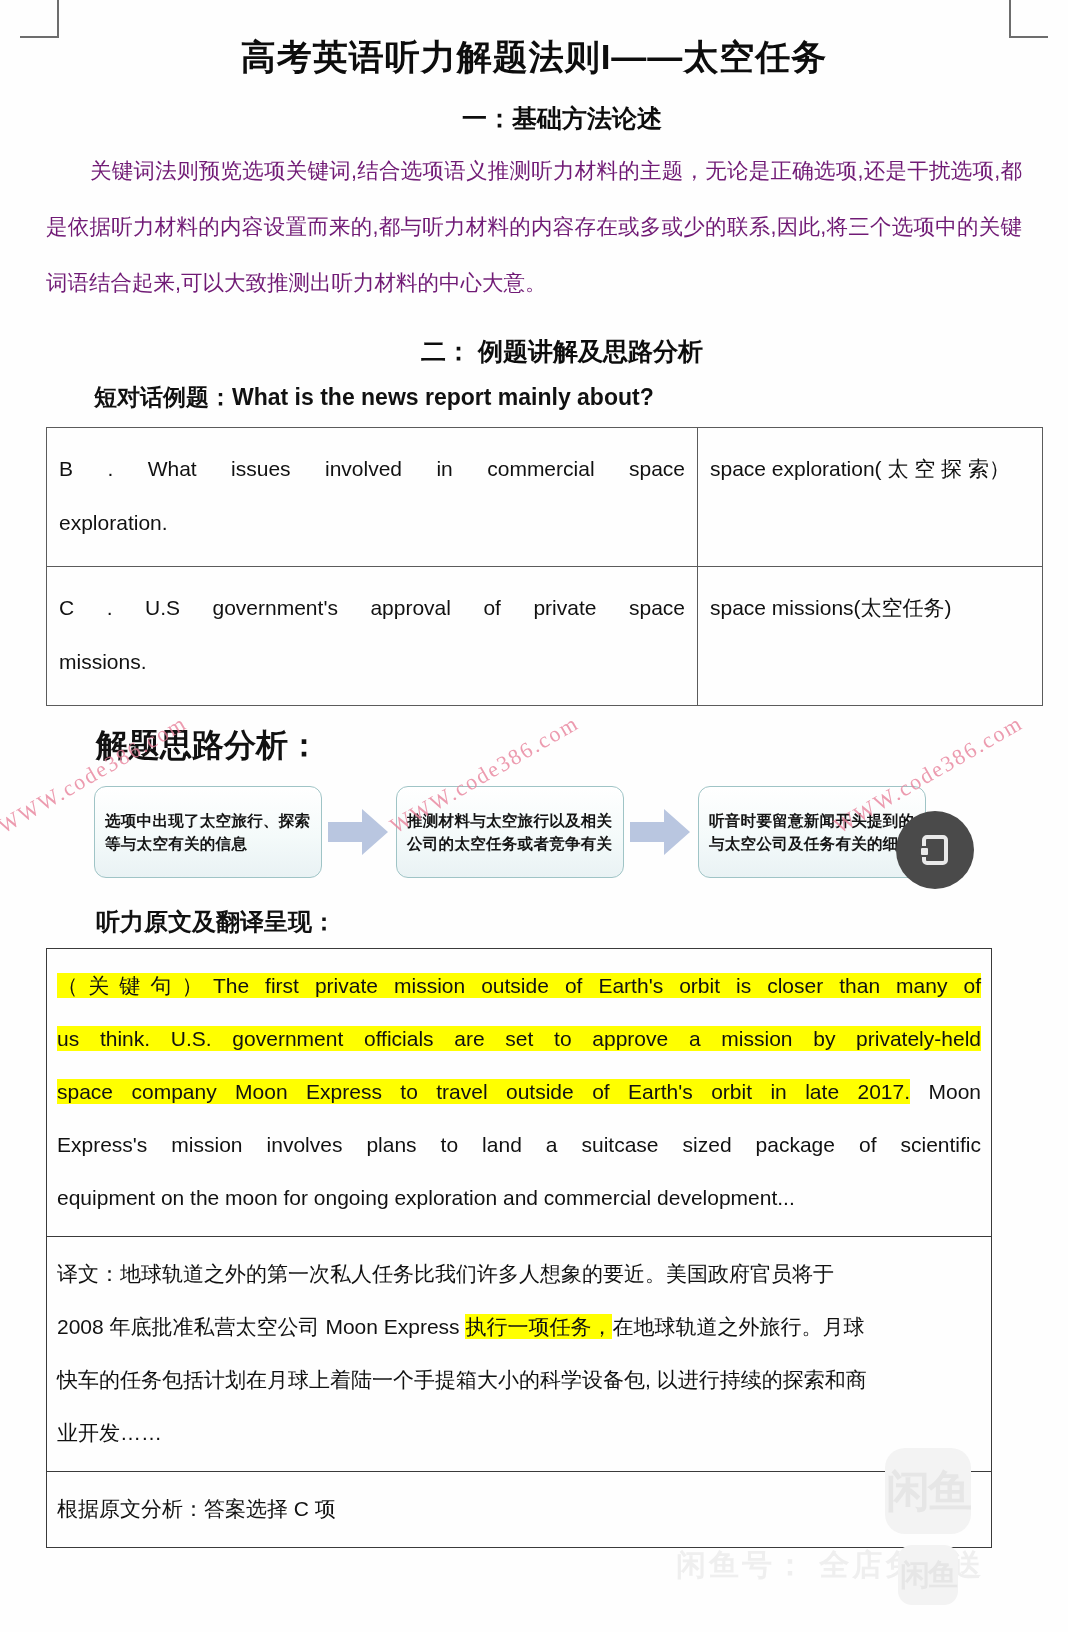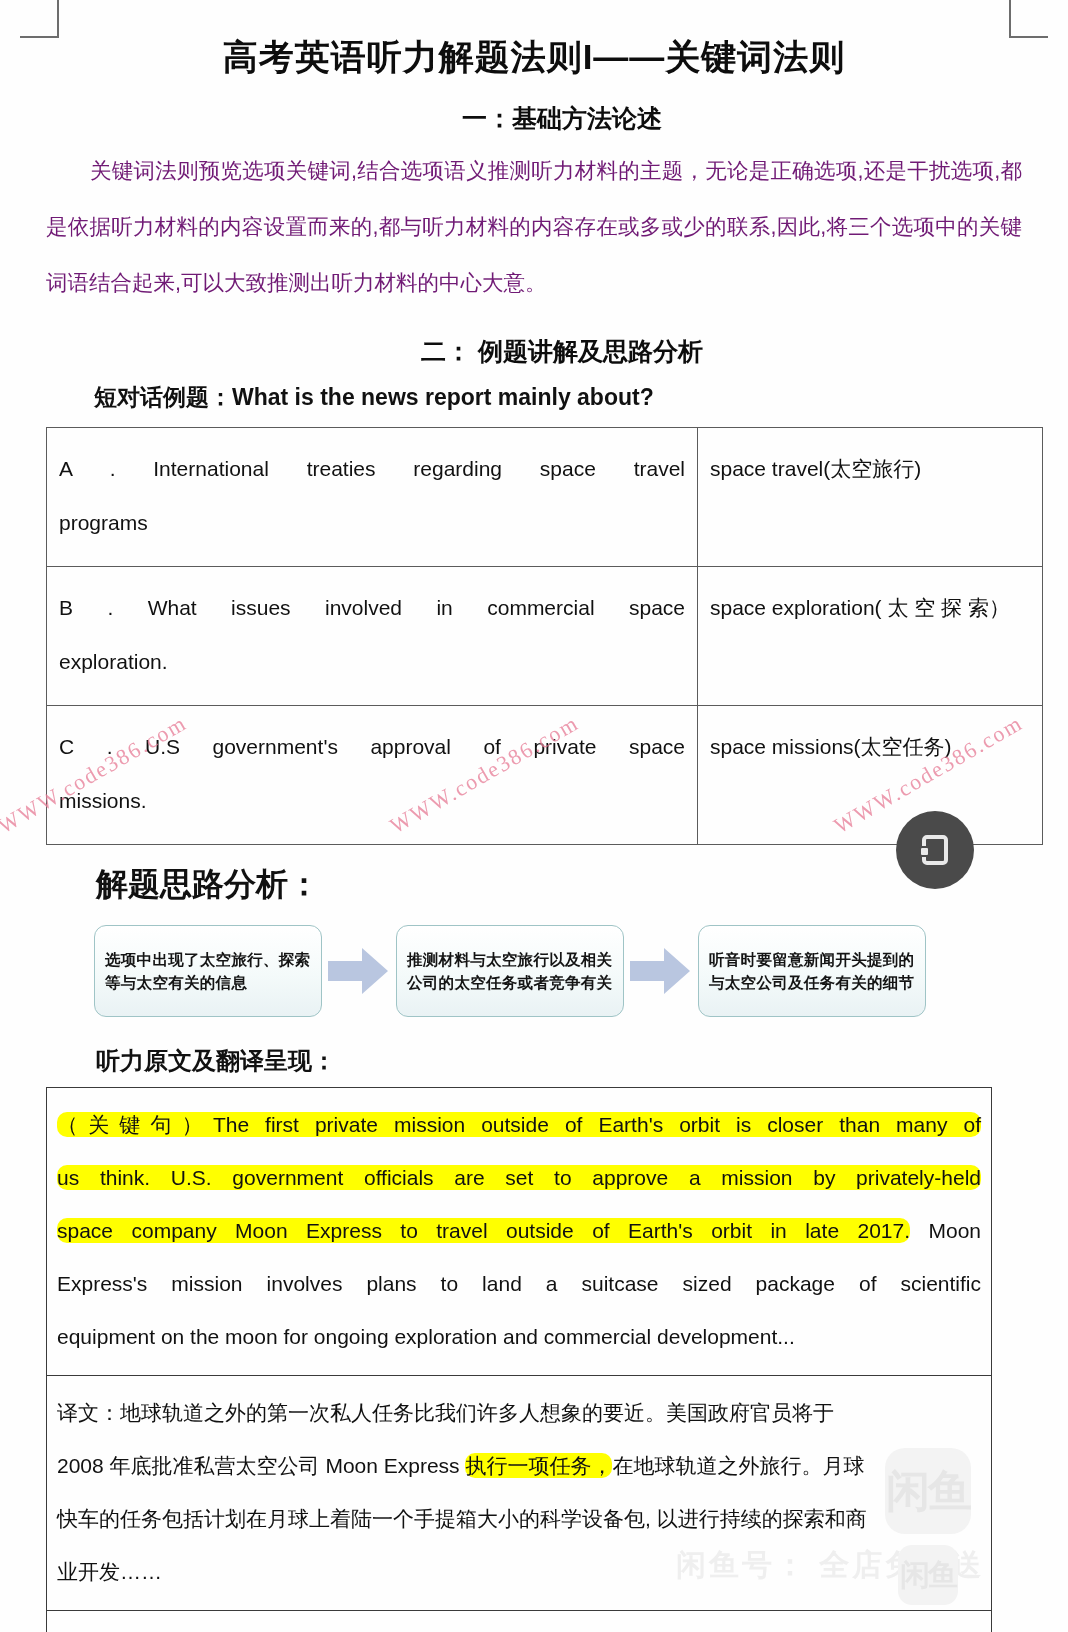--- a/index.html
+++ b/index.html
@@ -190,21 +190,20 @@
     text-align-last: left;
   }
   .zh-block .ln {
     display: block;
     white-space: nowrap;
   }
   mark.hl {
     background: #ffff00;
     color: #111;
     padding: 1px 0;
-    border-radius: 10px;
   }
   .ans-row td {
     line-height: 40px;
     padding: 12px 10px 14px 42px;
   }
 
   
   .wm {
     position: absolute;
     color: #e8809a;
@@ -271,41 +270,34 @@
 </head>
 <body>
 
 <div id="page">
 
   <div class="crop-mark crop-tl"></div>
   <div class="crop-mark crop-tr"></div>
 
   <div id="content">
 
-    <h1 class="doc-title">高考英语听力解题法则I——关键词法则</h1>
+    <h1 class="doc-title">高考英语听力解题法则I——太空任务</h1>
 
     <h2 class="section-head">一：基础方法论述</h2>
 
     <p class="body-para">关键词法则预览选项关键词,结合选项语义推测听力材料的主题，无论是正确选项,还是干扰选项,都是依据听力材料的内容设置而来的,都与听力材料的内容存在或多或少的联系,因此,将三个选项中的关键词语结合起来,可以大致推测出听力材料的中心大意。</p>
 
     <h2 class="section-head">二： 例题讲解及思路分析</h2>
 
     <h3 class="sub-head">
       <span>短对话例题：</span><span class="q-en">What is the news report mainly about?</span>
     </h3>
 
     <table class="opt-table">
       <tbody>
-        <tr>
-          <td class="opt-left">
-            <span class="justline">A  .  International  treaties  regarding  space  travel</span>
-            <span class="tailline">programs</span>
-          </td>
-          <td class="opt-right">space travel(太空旅行)</td>
-        </tr>
         <tr>
           <td class="opt-left">
             <span class="justline">B  .  What  issues  involved  in  commercial  space</span>
             <span class="tailline">exploration.</span>
           </td>
           <td class="opt-right">
             <span class="tailline">space  exploration( 太 空 探</span>
             <span class="tailline">索）</span>
           </td>
         </tr>

